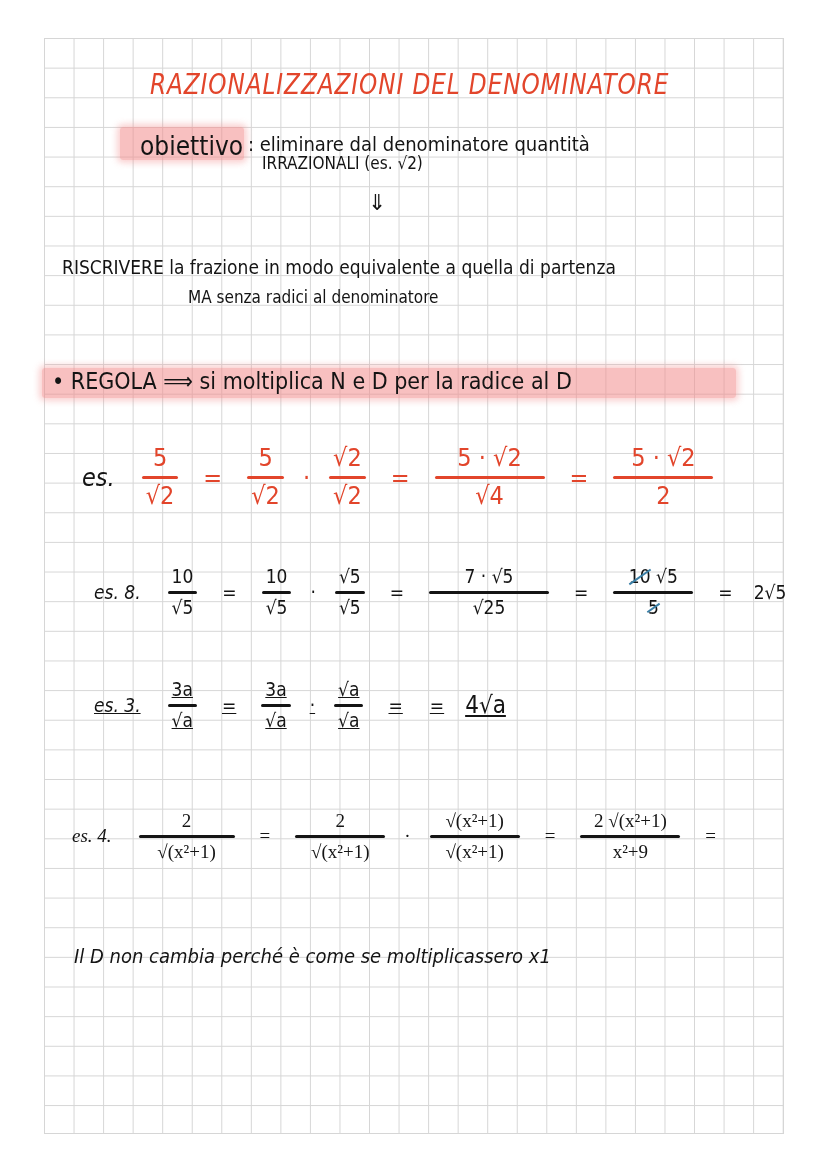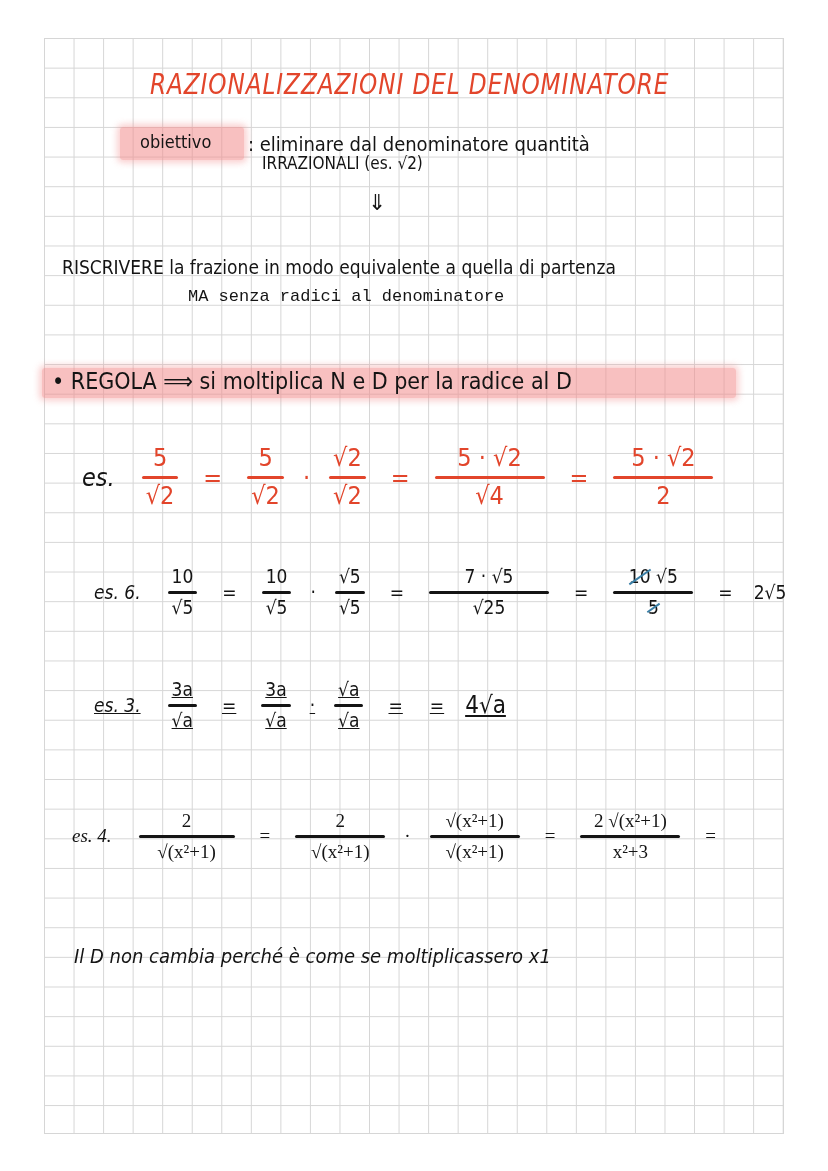--- a/index.html
+++ b/index.html
@@ -14,26 +14,26 @@
       background-size: 29.56px 29.65px;
       border-right:1px solid #d6d6d6; border-bottom:1px solid #d6d6d6;
     }
     .ink { color:#141414; }
     .red { color:#e2452b; }
     .abs { position:absolute; white-space:nowrap; }
     .hand { font-family:"DejaVu Sans Condensed","DejaVu Sans", sans-serif; }
     .title { left:150px; top:68px; font-size:28px; letter-spacing:1px; font-style:italic; transform:scaleX(0.92); transform-origin:left; }
     .highlight { background:rgba(243,140,140,0.55); border-radius:3px; box-shadow:0 0 6px 3px rgba(243,140,140,0.4); }
     .obj-hl { left:120px; top:127px; width:124px; height:33px; }
-    .obj-word { left:140px; top:131px; font-size:18px; }
+    .obj-word { left:140px; top:131px; font-size:26px; }
     .obj-rest { left:248px; top:132px; font-size:20px; }
     .irr { left:262px; top:153px; font-size:17px; }
     .arrow { left:368px; top:194px; font-size:22px; line-height:18px; text-align:center; }
     .riscr { left:62px; top:256px; font-size:19px; }
-    .ma { left:188px; top:287px; font-size:17px;font-family:Liberation Mono, monospace; }
+    .ma { left:188px; top:287px; font-size:17px; }
     .rule-hl { left:42px; top:368px; width:694px; height:30px; }
     .rule { left:52px; top:368px; font-size:23px; }
 
     
     .frac { display:inline-flex; flex-direction:column; align-items:center; vertical-align:middle; margin:0 4px; }
     .frac .num, .frac .den { padding:0 4px; line-height:1.15; }
     .frac .bar { align-self:stretch; height:3px; border-radius:2px; background:currentColor; margin:3px 0; }
     .row { display:flex; align-items:center; gap:15px; }
     .lbl { font-style:italic; margin-right:8px; }
     .eq { margin:0 6px; }
@@ -91,21 +91,21 @@
   </span>
   <span class="eq">=</span>
   <span class="frac" style="min-width:100px">
     <span class="num">5 · √2</span>
       <span class="bar"></span>
     <span class="den">2</span>
   </span>
 </div>
 
 <div class="abs ex2 ink row hand">
-  <span class="lbl">es. 6.</span>
+  <span class="lbl">es. 8.</span>
   <span class="frac">
     <span class="num">10</span>
       <span class="bar"></span>
     <span class="den">√5</span>
   </span>
   <span class="eq">=</span>
   <span class="frac">
     <span class="num">10</span>
       <span class="bar"></span>
     <span class="den">√5</span>
@@ -172,18 +172,18 @@
   <span>·</span>
   <span class="frac" style="min-width:90px">
     <span class="num">√(x²+1)</span>
       <span class="bar"></span>
     <span class="den">√(x²+1)</span>
   </span>
   <span class="eq">=</span>
   <span class="frac" style="min-width:100px">
     <span class="num">2 √(x²+1)</span>
       <span class="bar"></span>
-    <span class="den">x²+3</span>
+    <span class="den">x²+9</span>
   </span>
   <span class="eq">=</span>
 </div>
 
 <div class="abs note ink hand">Il D non cambia perché è come se moltiplicassero x1</div>
 
 </body></html>

